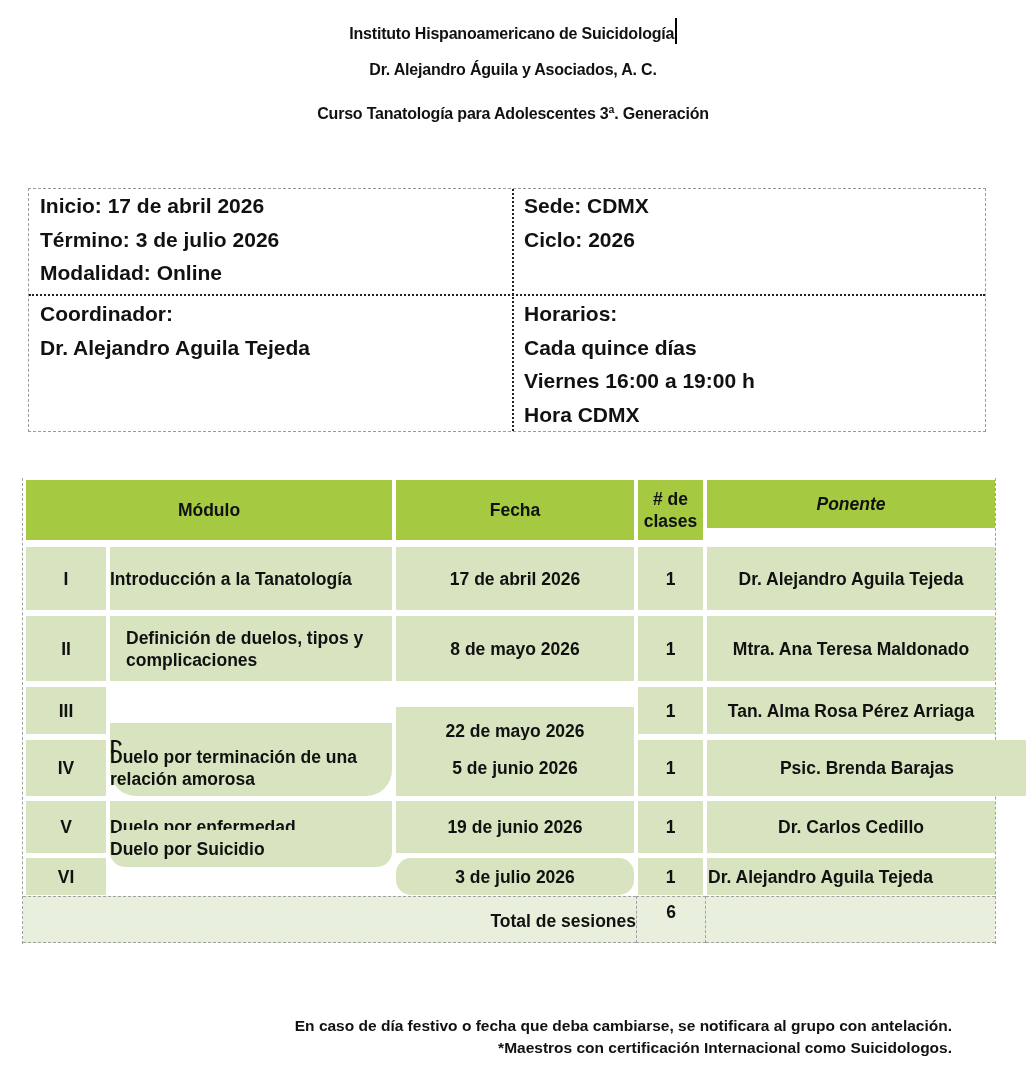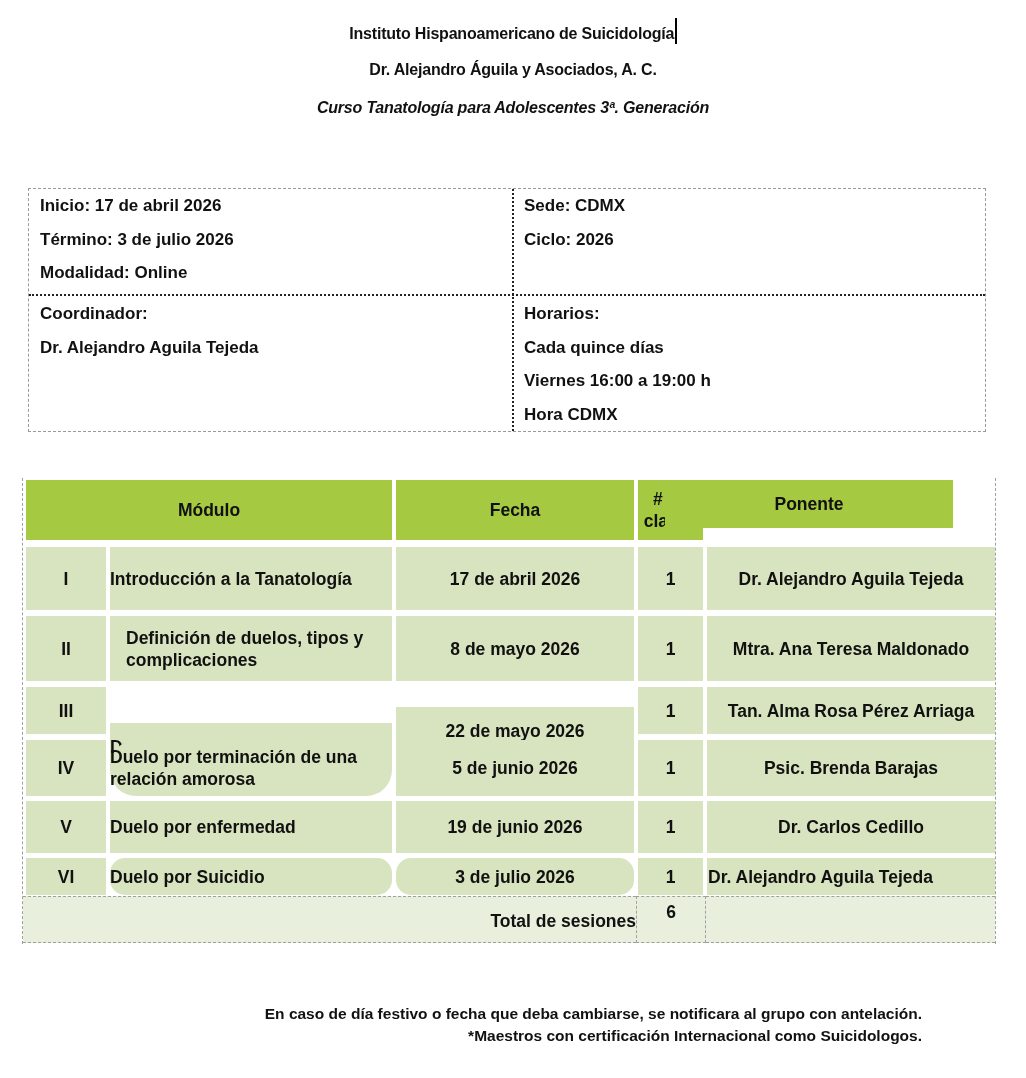--- a/index.html
+++ b/index.html
@@ -11,45 +11,45 @@
   .title-block { position: absolute; left: 0; top: 16px; width: 1026px; text-align: center; }
   .title-line { font-size: 16px; line-height: 36px; letter-spacing: -0.2px; }
   .cursor { display: inline-block; width: 1.5px; height: 26px; background: #000; vertical-align: -5px; margin-left: 1px; }
 
   .info-box {
     position: absolute; left: 28px; top: 188px; width: 958px; height: 244px;
     border: 1.5px dashed #9a9a9a; box-sizing: border-box;
   }
   .info-vdiv { position: absolute; left: 483px; top: 0; bottom: 0; border-left: 2px dotted #222; }
   .info-hdiv { position: absolute; left: 0; right: 0; top: 105px; border-top: 2px dotted #222; }
-  .info-cell { position: absolute; font-size: 17px; line-height: 33.5px; }
+  .info-cell { position: absolute; font-size: 21px; line-height: 33.5px; }
   .info-cell div { white-space: nowrap; }
 
   .sched {
     position: absolute; left: 22px; top: 478px; width: 974px; height: 466px;
     border-left: 1.5px dashed #a0a0a0; border-right: 1.5px dashed #a0a0a0; box-sizing: border-box;
   }
   .cell { position: absolute; display: flex; align-items: center; box-sizing: border-box; font-size: 17.5px; line-height: 22px; }
   .cell.center { justify-content: center; text-align: center; }
   .cell.left { justify-content: flex-start; text-align: left; }
   .hdr { background: #a5c940; }
   .row { background: #d8e4bf; }
   .tot { background: #e9efdd; }
   .dash-top { border-top: 1.5px dashed #a0a0a0; }
   .dash-bottom { border-bottom: 1.5px dashed #a0a0a0; }
 
-  .footnote { position: absolute; right: 104px; font-size: 15.5px; line-height: 22px; text-align: right; white-space: nowrap; }
+  .footnote { position: absolute; right: 74px; font-size: 15.5px; line-height: 22px; text-align: right; white-space: nowrap; margin-top: 12px; }
 </style>
 </head>
 <body>
 
 <div class="title-block">
   <div class="title-line"><span>Instituto Hispanoamericano de Suicidología</span><span class="cursor"></span></div>
   <div class="title-line">Dr. Alejandro Águila y Asociados, A. C.</div>
-  <div class="title-line" style="margin-top:2px;font-style:italic;">Curso Tanatología para Adolescentes 3ª. Generación</div>
+  <div class="title-line" style="margin-top:8px;">Curso Tanatología para Adolescentes 3ª. Generación</div>
 </div>
 
 <div class="info-box">
   <div class="info-vdiv"></div>
   <div class="info-hdiv"></div>
 
   <div class="info-cell" style="left:11px; top:0px;">
     <div>Inicio: 17 de abril 2026</div>
     <div>Término: 3 de julio 2026</div>
     <div>Modalidad: Online</div>
@@ -75,21 +75,21 @@
 <div class="cell center hdr" style="left:26px; top:480px; width:366px; height:60px;">
     <span>Módulo</span>
   </div>
 <div class="cell center hdr" style="left:396px; top:480px; width:238px; height:60px;">
     <span>Fecha</span>
   </div>
 <div class="cell center hdr" style="left:638px; top:480px; width:65px; height:60px; flex-direction:column;">
     <span># de</span>
     <span>clases</span>
   </div>
-<div class="cell center hdr" style="left:665px; top:480px; width:288px; height:48px;">
+<div class="cell center hdr" style="left:707px; top:480px; width:288px; height:48px;font-style:italic;">
     <span>Ponente</span>
   </div>
 
 <div>
   <div class="cell center row" style="left:26px; top:547px; width:80px; height:63px;">I</div>
   <div class="cell left row" style="left:110px; top:547px; width:282px; height:63px; padding-left:0;">Introducción a la Tanatología</div>
   <div class="cell center row" style="left:396px; top:547px; width:238px; height:63px;">17 de abril 2026</div>
   <div class="cell center row" style="left:638px; top:547px; width:65px; height:63px;">1</div>
   <div class="cell center row" style="left:707px; top:547px; width:288px; height:63px;">Dr. Alejandro Aguila Tejeda</div>
 </div>
@@ -108,34 +108,34 @@
   <div class="cell center row" style="left:396px; top:687px; width:238px; height:47px;margin-top:20px;">22 de mayo 2026</div>
   <div class="cell center row" style="left:638px; top:687px; width:65px; height:47px;">1</div>
   <div class="cell center row" style="left:707px; top:687px; width:288px; height:47px;">Tan. Alma Rosa Pérez Arriaga</div>
 </div>
 
 <div>
   <div class="cell center row" style="left:26px; top:740px; width:80px; height:56px;">IV</div>
   <div class="cell left row" style="left:110px; top:740px; width:282px; height:56px; padding-right:4px;border-radius:26px;">Duelo por terminación de una relación amorosa</div>
   <div class="cell center row" style="left:396px; top:740px; width:238px; height:56px;">5 de junio 2026</div>
   <div class="cell center row" style="left:638px; top:740px; width:65px; height:56px;">1</div>
-  <div class="cell center row" style="left:707px; top:740px; width:288px; height:56px;">Psic. Brenda Barajas</div>
+  <div class="cell center row" style="left:707px; top:740px; width:320px; height:56px;">Psic. Brenda Barajas</div>
 </div>
 
 <div>
   <div class="cell center row" style="left:26px; top:801px; width:80px; height:52px;">V</div>
   <div class="cell left row" style="left:110px; top:801px; width:282px; height:52px;">Duelo por enfermedad</div>
   <div class="cell center row" style="left:396px; top:801px; width:238px; height:52px;">19 de junio 2026</div>
   <div class="cell center row" style="left:638px; top:801px; width:65px; height:52px;">1</div>
   <div class="cell center row" style="left:707px; top:801px; width:288px; height:52px;">Dr. Carlos Cedillo</div>
 </div>
 
 <div>
   <div class="cell center row" style="left:26px; top:858px; width:80px; height:37px;">VI</div>
-  <div class="cell left row" style="left:110px; top:858px; width:282px; height:37px;border-radius:15px;">Duelo por Suicidio</div>
+  <div class="cell left row" style="left:110px; top:830px; width:282px; height:37px;border-radius:15px;">Duelo por Suicidio</div>
   <div class="cell center row" style="left:396px; top:858px; width:238px; height:37px;border-radius:15px;">3 de julio 2026</div>
   <div class="cell center row" style="left:638px; top:858px; width:65px; height:37px;">1</div>
   <div class="cell left row" style="left:707px; top:858px; width:288px; height:37px; padding-left:1px;">Dr. Alejandro Aguila Tejeda</div>
 </div>
 
 <div>
   <div class="cell tot dash-top dash-bottom" style="left:23px; top:896px; width:613px; height:47px; justify-content:flex-end; align-items:flex-end; padding-bottom:10px;">
       <span>Total de sesiones</span>
     </div>
   <div class="cell tot dash-top dash-bottom" style="left:636px; top:896px; width:70px; height:47px; border-left:1.5px dashed #a0a0a0; border-right:1.5px dashed #a0a0a0; justify-content:center; align-items:flex-start; padding-top:4px;">

